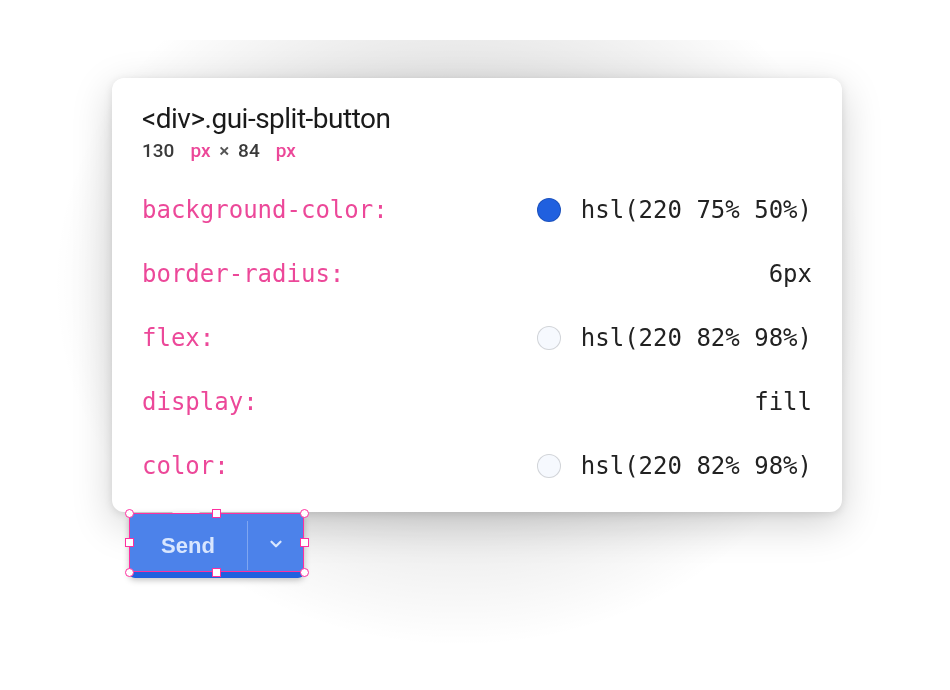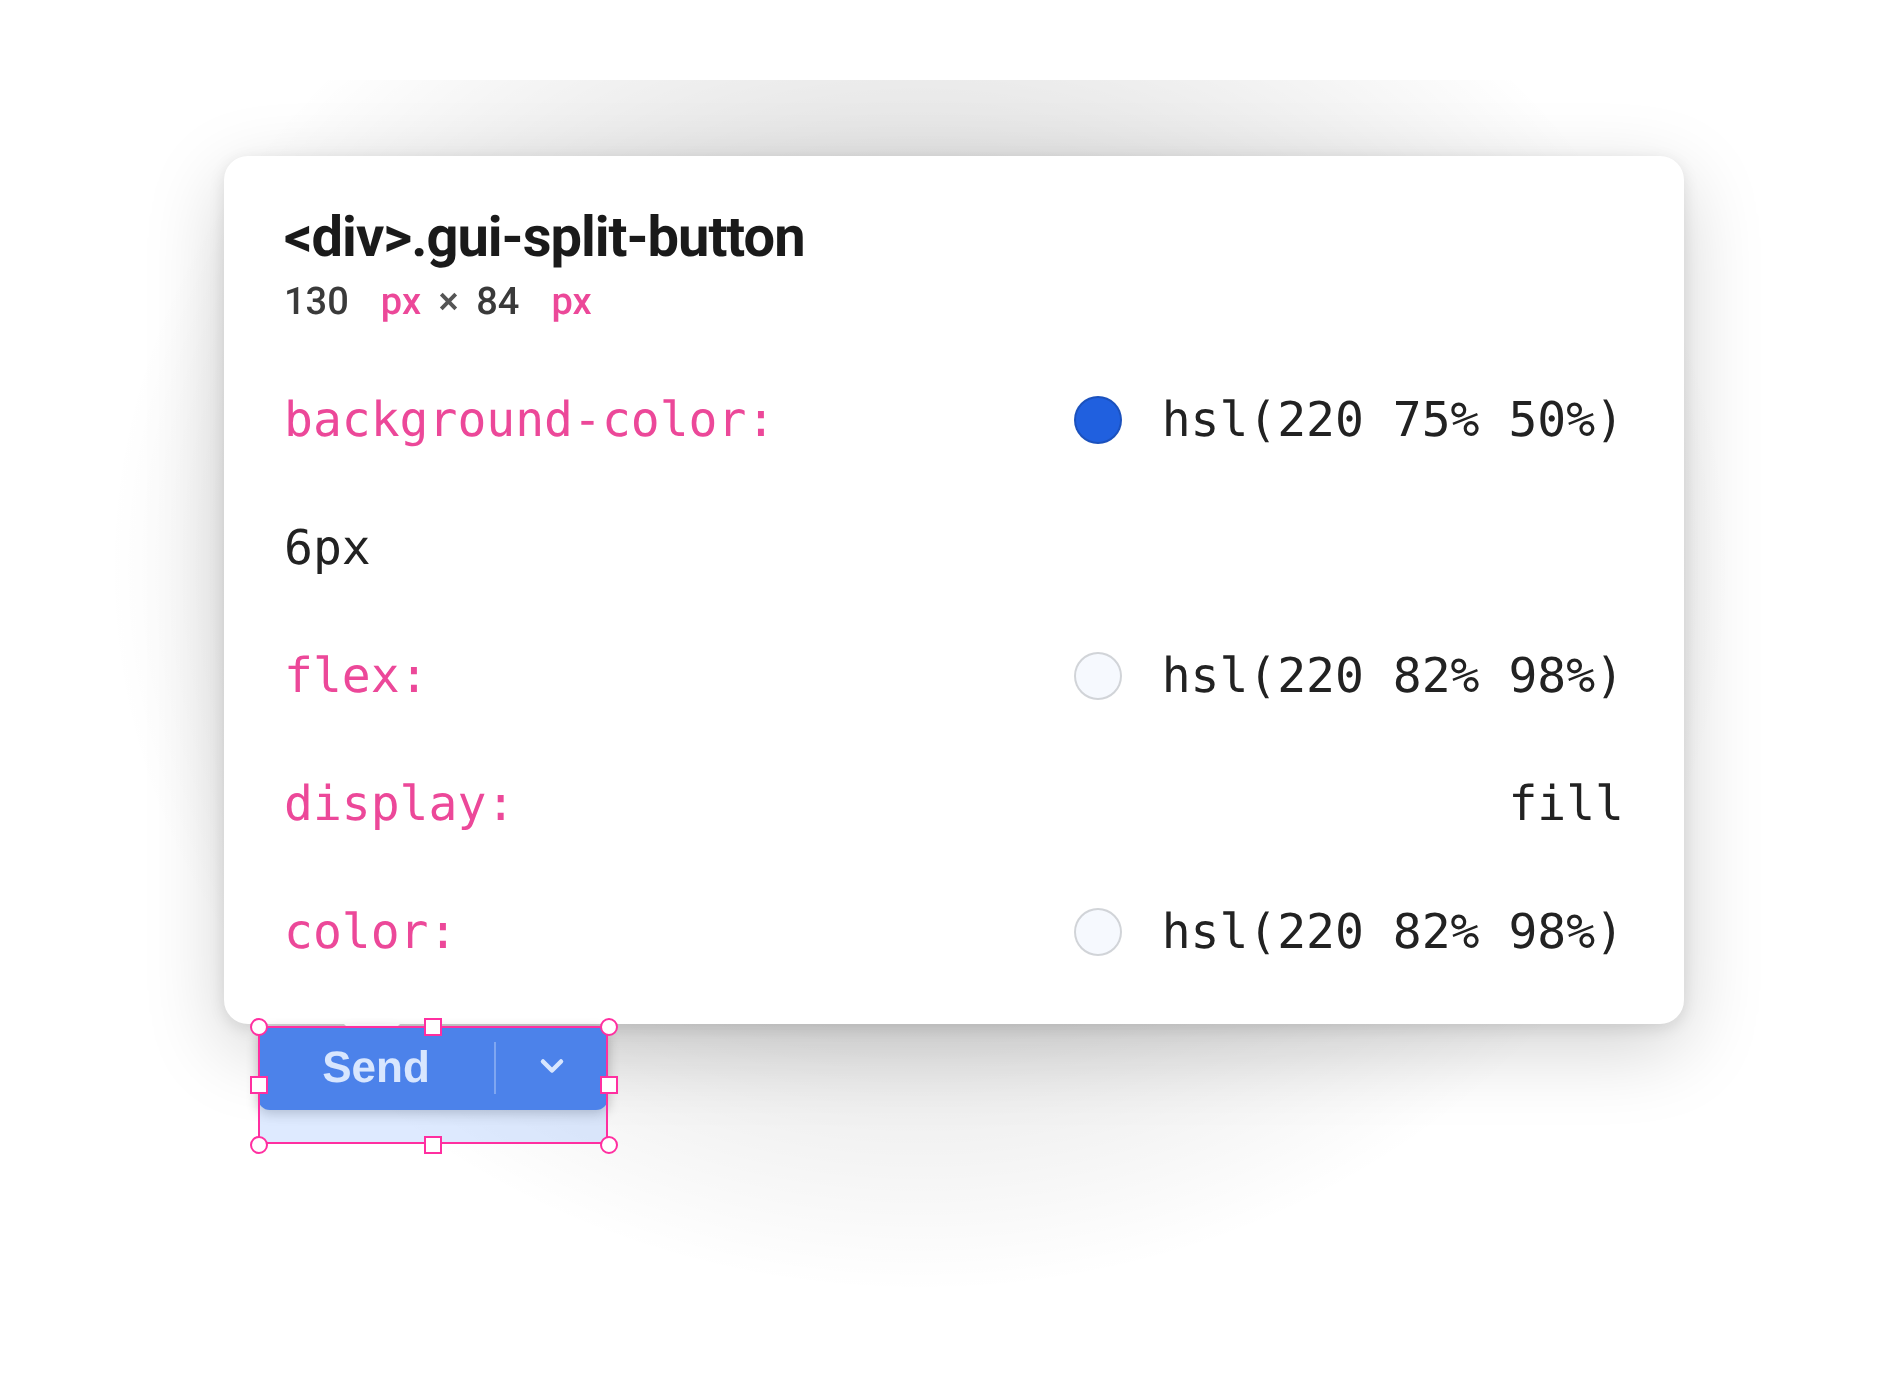--- a/index.html
+++ b/index.html
@@ -41,21 +41,21 @@
     bottom: -14px;
     width: 0; height: 0;
     border-left: 14px solid transparent;
     border-right: 14px solid transparent;
     border-top: 14px solid #fff;
     filter: drop-shadow(0 4px 4px rgba(0,0,0,0.08));
   }
 
   .tooltip-header {
     font-size: 28px;
-    font-weight: 700;
+    font-weight: 400;
     color: #1a1a1a;
     letter-spacing: -0.5px;
   }
   .tooltip-dim {
     margin-top: 4px;
     font-size: 19px;
     color: #3a3a3a;
     font-weight: 500;
   }
   .tooltip-dim .dim-unit { color: #ec4899; padding-left: 16px; }
@@ -97,21 +97,21 @@
     left: 129px;
     top: 513px;
     display: flex;
     background: hsl(220 75% 50%);
     border-radius: 6px;
     color: hsl(220 82% 98%);
     fill: hsl(220 82% 98%);
     overflow: hidden;
     box-shadow: 0 2px 6px rgba(0,0,0,0.25);
     width: 175px;   
-    height: 42px;   
+    height: 65px;   
     z-index: 2;
   }
   .split-button .btn-main {
     flex: 1;
     display: flex;
     align-items: center;
     justify-content: center;
     font-size: 22px;
     font-weight: 600;
     border: none;
@@ -169,20 +169,21 @@
   </div>
   <div class="props" id="props">
       <div class="prop-row">
         <span class="prop-name">background-color</span>
         <span class="prop-value">
           <span class="swatch" style="background: rgb(32, 96, 223);"></span>
           <span>hsl(220 75% 50%)</span>
         </span>
       </div>
       <div class="prop-row">
+        <span class="prop-name">border-radius</span>
         <span class="prop-value">
           <span>6px</span>
         </span>
       </div>
       <div class="prop-row">
         <span class="prop-name">flex</span>
         <span class="prop-value">
           <span class="swatch" style="background: rgb(246, 249, 254);"></span>
           <span>hsl(220 82% 98%)</span>
         </span>

